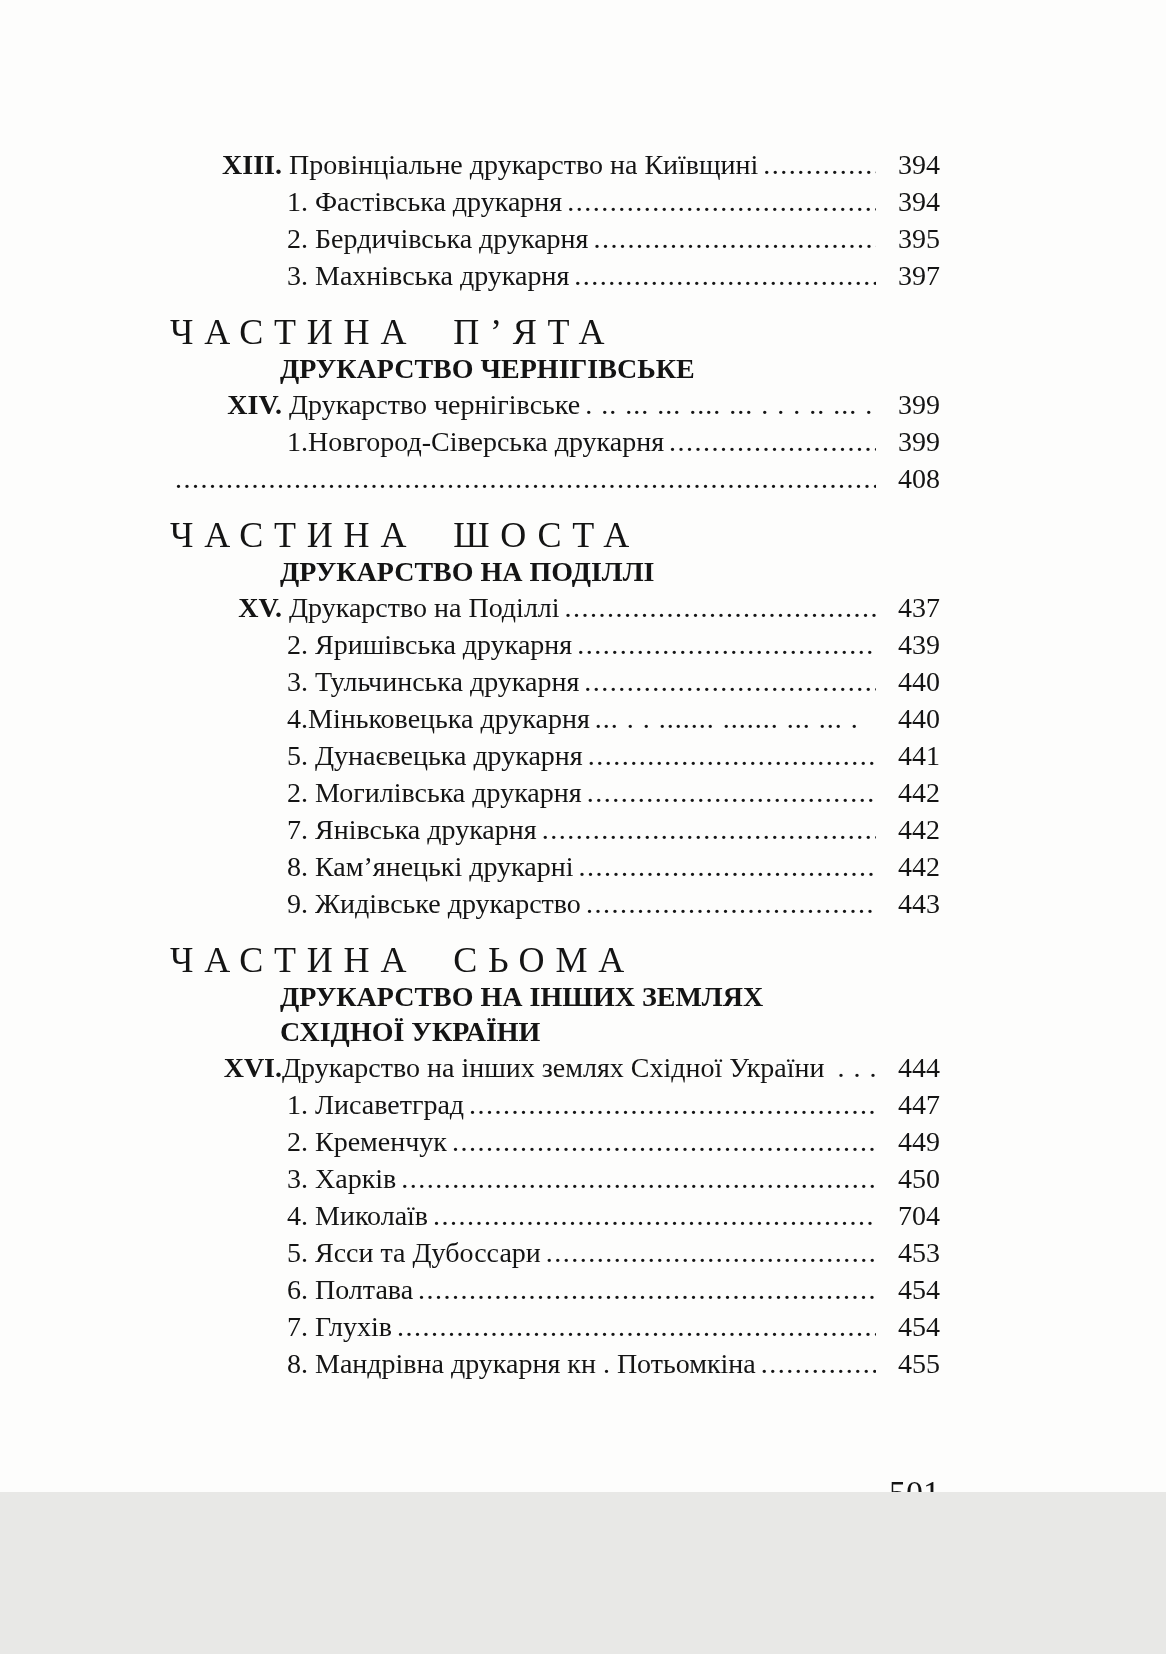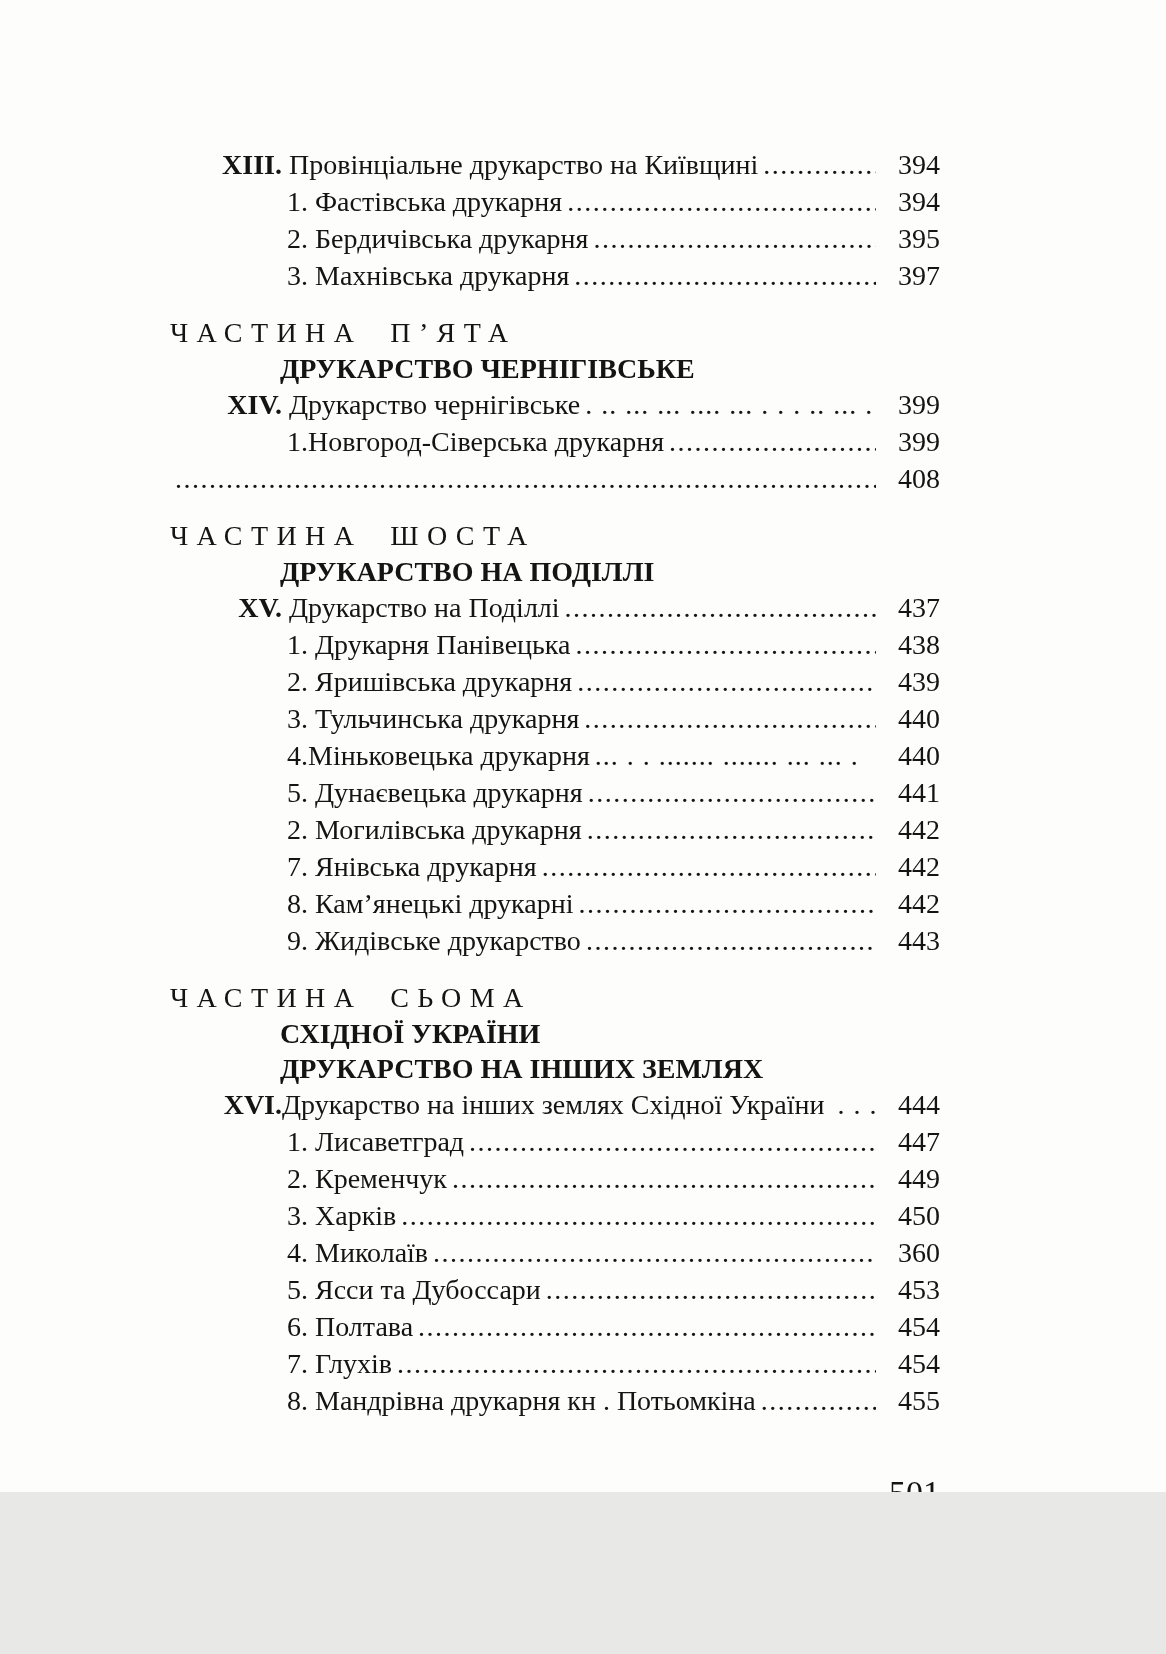--- a/index.html
+++ b/index.html
@@ -21,21 +21,21 @@
   .toc {
     position: absolute;
     left: 170px;
     top: 146px;
     width: 770px;
   }
   .toc-section.with-heading {
     margin-top: 20px;
   }
   .part-heading {
-    font-size: 28px;
+    font-size: 36px;
     line-height: 37px;
     letter-spacing: 0.30em;
     word-spacing: 0.45em;
     white-space: nowrap;
   }
   .part-title {
     font-size: 28px;
     line-height: 35px;
     font-weight: bold;
     margin-left: 110px;
@@ -143,25 +143,20 @@
       <section class="toc-section with-heading">
         <div class="part-heading">ЧАСТИНА ШОСТА</div>
         <div class="part-title">ДРУКАРСТВО НА ПОДІЛЛІ</div>
         <div class="row chapter">
           <span class="num">XV.</span>
           <span class="ttl">Друкарство на Поділлі</span>
           <span class="leader dots"></span>
           <span class="pg">437</span>
         </div>
         <div class="row item">
-          <span class="ttl">1. Друкарня Панівецька</span>
-          <span class="leader dots"></span>
-          <span class="pg">438</span>
-        </div>
-        <div class="row item">
           <span class="ttl">2. Яришівська друкарня</span>
           <span class="leader dots"></span>
           <span class="pg">439</span>
         </div>
         <div class="row item">
           <span class="ttl">3. Тульчинська друкарня</span>
           <span class="leader dots"></span>
           <span class="pg">440</span>
         </div>
         <div class="row item">
@@ -190,22 +185,22 @@
           <span class="pg">442</span>
         </div>
         <div class="row item">
           <span class="ttl">9. Жидівське друкарство</span>
           <span class="leader dots"></span>
           <span class="pg">443</span>
         </div>
       </section>
       <section class="toc-section with-heading">
         <div class="part-heading">ЧАСТИНА СЬОМА</div>
+        <div class="part-title">ДРУКАРСТВО НА ІНШИХ ЗЕМЛЯХ</div>
         <div class="part-title">СХІДНОЇ УКРАЇНИ</div>
-        <div class="part-title">ДРУКАРСТВО НА ІНШИХ ЗЕМЛЯХ</div>
         <div class="row chapter">
           <span class="num">XVI.</span>
           <span class="ttl nogap">Друкарство на інших землях Східної України</span>
           <span class="leader literal"> . . . .</span>
           <span class="pg">444</span>
         </div>
         <div class="row item">
           <span class="ttl">1. Лисаветград</span>
           <span class="leader dots"></span>
           <span class="pg">447</span>
@@ -216,21 +211,21 @@
           <span class="pg">449</span>
         </div>
         <div class="row item">
           <span class="ttl">3. Харків</span>
           <span class="leader dots"></span>
           <span class="pg">450</span>
         </div>
         <div class="row item">
           <span class="ttl">4. Миколаїв</span>
           <span class="leader dots"></span>
-          <span class="pg">360</span>
+          <span class="pg">704</span>
         </div>
         <div class="row item">
           <span class="ttl">5. Ясси та Дубоссари</span>
           <span class="leader dots"></span>
           <span class="pg">453</span>
         </div>
         <div class="row item">
           <span class="ttl">6. Полтава</span>
           <span class="leader dots"></span>
           <span class="pg">454</span>

